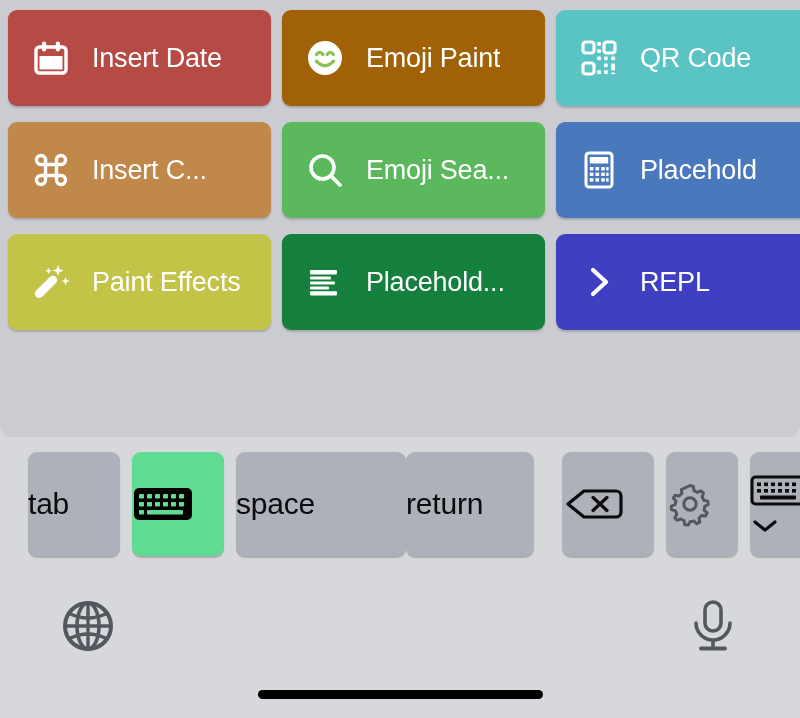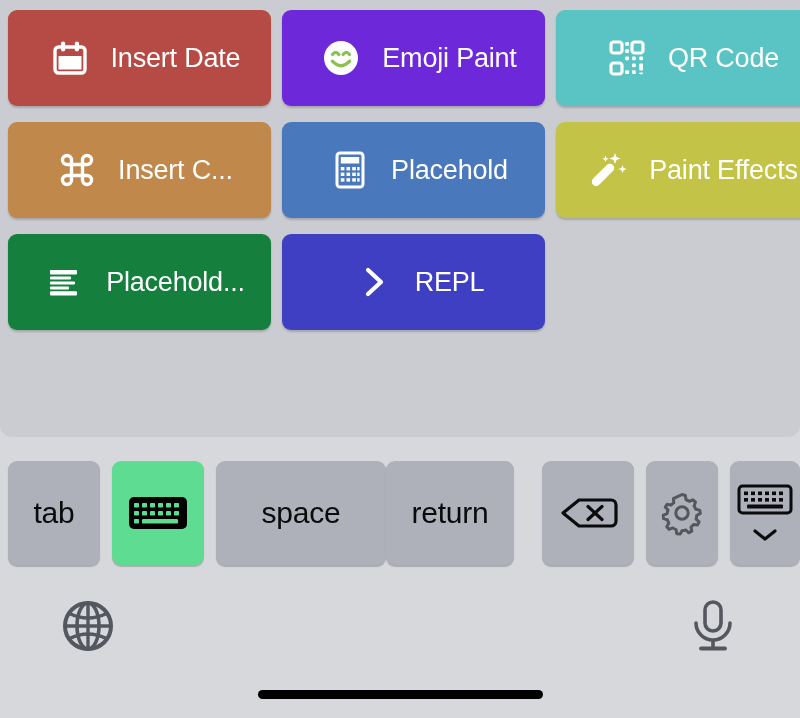--- a/index.html
+++ b/index.html
@@ -49,21 +49,20 @@
     border-radius: 9px;
     display: flex;
     flex-direction: row;
     align-items: center;
     box-sizing: border-box;
     padding: 0 12px 0 20px;
     box-shadow: 0 2px 2px rgba(0,0,0,0.18);
     cursor: pointer;
     user-select: none;
     overflow: hidden;
-    justify-content: center;
   }
 
   .action-icon {
     flex: 0 0 auto;
     width: 46px;
     height: 46px;
     display: flex;
     align-items: center;
     justify-content: center;
     margin-right: 18px;
@@ -83,32 +82,33 @@
   .kb-row {
     position: absolute;
     left: 0;
     top: 452px;
     width: 800px;
     height: 104px;
   }
 
   .kb-key {
     position: absolute;
-    top: 9px;
+    top: 0;
     height: 104px;
     background: #aeb0ba;
     border-radius: 9px;
     box-shadow: 0 1.5px 1px rgba(0,0,0,0.20);
     display: flex;
-    align-items: center;
+    align-items: flex-start;
     justify-content: center;
     flex-direction: column;
     cursor: pointer;
     user-select: none;
     box-sizing: border-box;
+    margin-left: 20px;
   }
   .kb-key.accent { background: #5edc92; }
 
   .kb-key-label {
     font-size: 30px;
     color: #0b0b0c;
     font-weight: 400;
     letter-spacing: -0.2px;
   }
 
@@ -161,21 +161,21 @@
           <svg width="44" height="44" viewBox="0 0 44 44" aria-hidden="true">
             <rect x="7" y="11" width="30" height="26" rx="3.5" fill="none" stroke="#fff" stroke-width="3.4"></rect>
             <rect x="10.5" y="20" width="23" height="13.5" fill="#fff"></rect>
             <rect x="13" y="5.5" width="4.2" height="10" rx="2.1" fill="#fff"></rect>
             <rect x="26.8" y="5.5" width="4.2" height="10" rx="2.1" fill="#fff"></rect>
           </svg>
         </span>
         <span class="action-label">Insert Date</span>
       </div>
 
-      <div class="action-btn" style="background:#6d28d9">
+      <div class="action-btn" style="background:#a16207">
         <span class="action-icon">
           <svg width="44" height="44" viewBox="0 0 44 44" aria-hidden="true">
             <circle cx="22" cy="22" r="17" fill="#fff"></circle>
             <path d="M13.5 18.5 q3.2 -4.2 6.4 0" fill="none" stroke="#8cc152" stroke-width="3.2" stroke-linecap="round"></path>
             <path d="M24.1 18.5 q3.2 -4.2 6.4 0" fill="none" stroke="#8cc152" stroke-width="3.2" stroke-linecap="round"></path>
             <path d="M13.4 25.2 q8.6 9.2 17.2 0" fill="none" stroke="#8cc152" stroke-width="3.4" stroke-linecap="round"></path>
           </svg>
         </span>
         <span class="action-label">Emoji Paint</span>
       </div>
@@ -209,20 +209,29 @@
             <path d="M16.5 16.5 h11 v11 h-11 z
                      M16.5 16.5 v-4.5 a4.5 4.5 0 1 0 -4.5 4.5 z
                      M27.5 16.5 v-4.5 a4.5 4.5 0 1 1 4.5 4.5 z
                      M16.5 27.5 v4.5 a4.5 4.5 0 1 1 -4.5 -4.5 z
                      M27.5 27.5 v4.5 a4.5 4.5 0 1 0 4.5 -4.5 z" fill="none" stroke="#fff" stroke-width="3.4" stroke-linejoin="round"></path>
           </svg>
         </span>
         <span class="action-label">Insert C...</span>
       </div>
 
+      <div class="action-btn" style="background:#5cb85c">
+        <span class="action-icon">
+          <svg width="44" height="44" viewBox="0 0 44 44" aria-hidden="true">
+            <circle cx="19.5" cy="19.5" r="11.5" fill="none" stroke="#fff" stroke-width="3.6"></circle>
+            <line x1="28.2" y1="28.2" x2="37" y2="37" stroke="#fff" stroke-width="3.8" stroke-linecap="round"></line>
+          </svg>
+        </span>
+        <span class="action-label">Emoji Sea...</span>
+      </div>
 
       <div class="action-btn" style="background:#4a78bd">
         <span class="action-icon">
           <svg width="44" height="44" viewBox="0 0 44 44" aria-hidden="true">
             <rect x="9" y="5" width="26" height="34" rx="3" fill="none" stroke="#fff" stroke-width="3"></rect>
             <rect x="12.8" y="9" width="18.4" height="6.5" fill="#fff"></rect>
             <g fill="#fff">
               <rect x="12.8" y="19" width="3.6" height="3.4"></rect>
               <rect x="18.5" y="19" width="3.6" height="3.4"></rect>
               <rect x="24.2" y="19" width="3.6" height="3.4"></rect>

